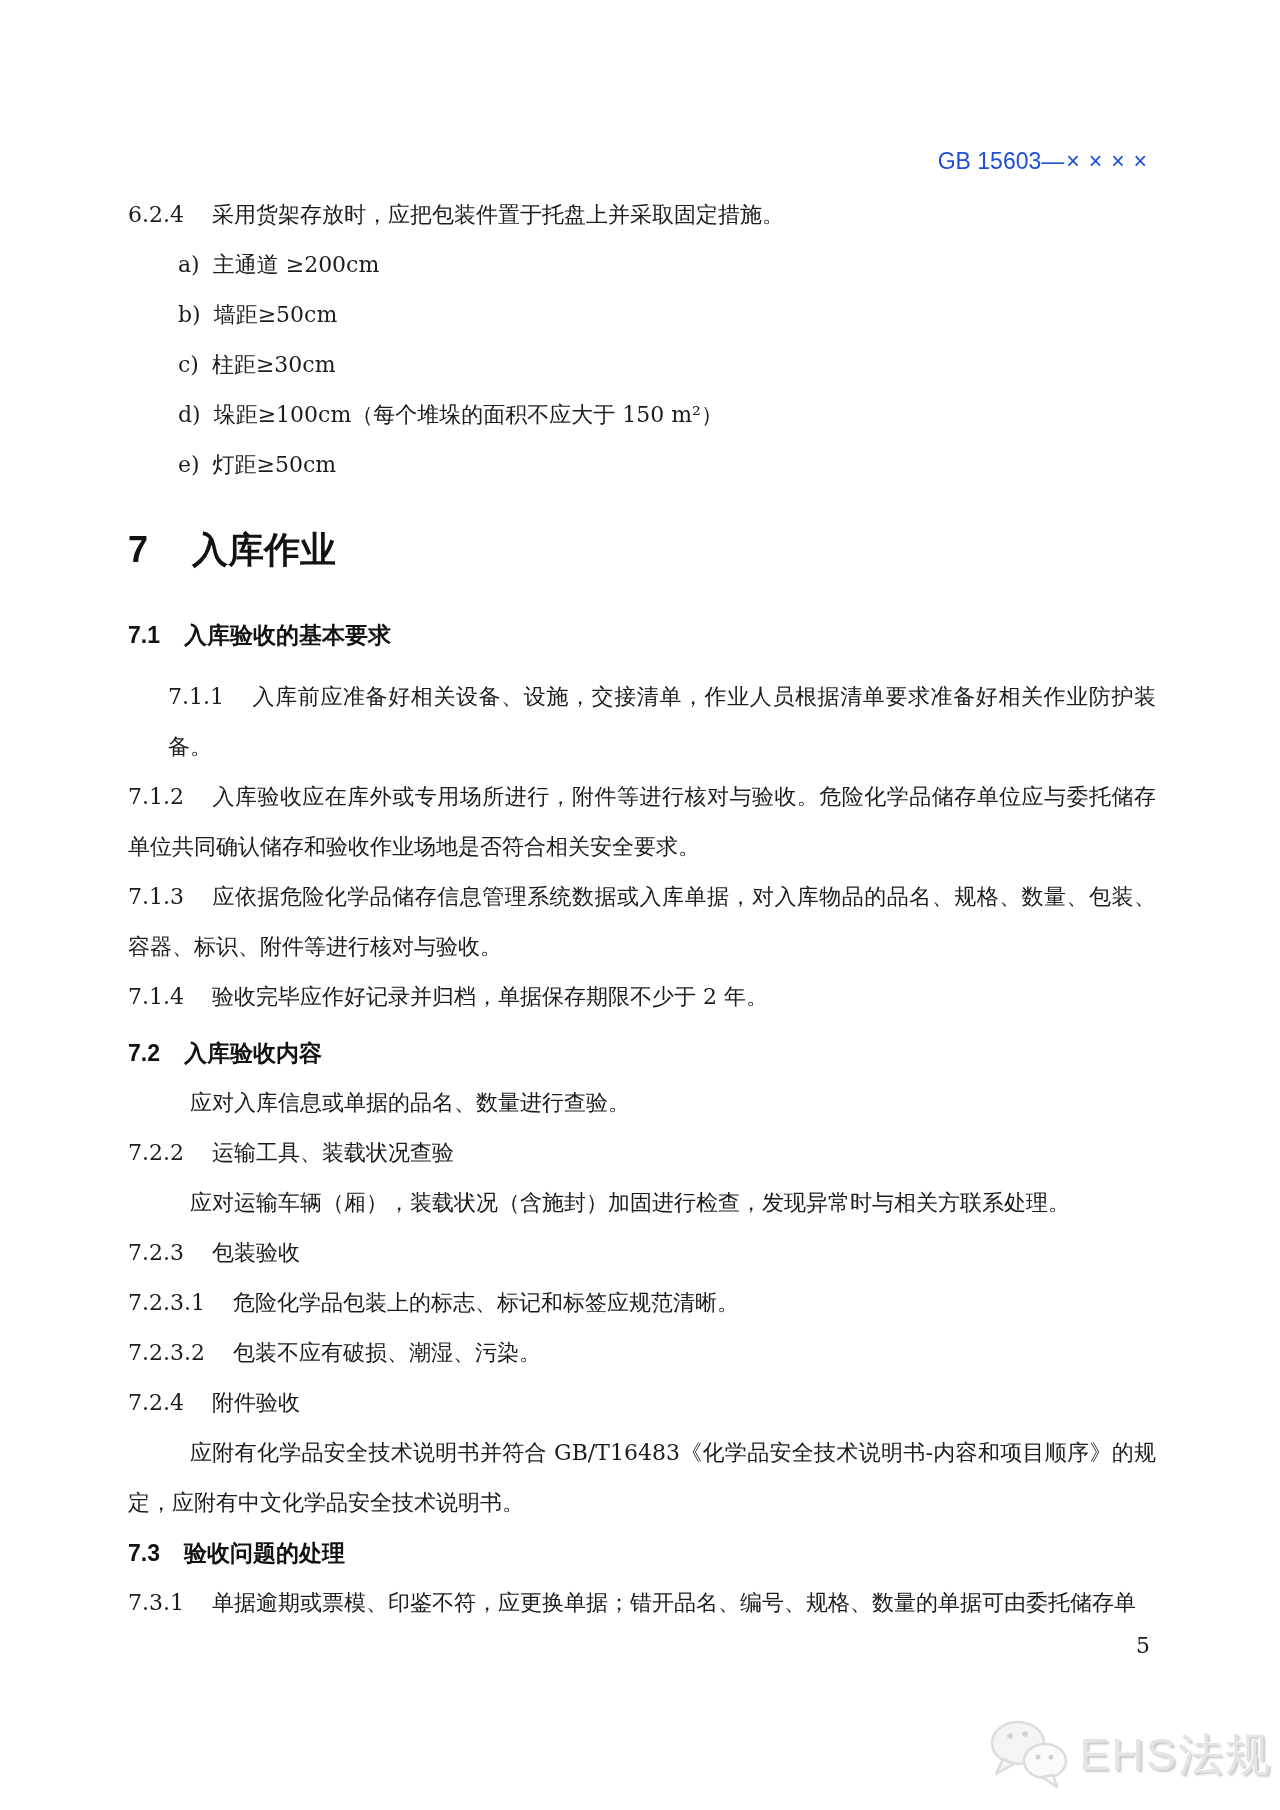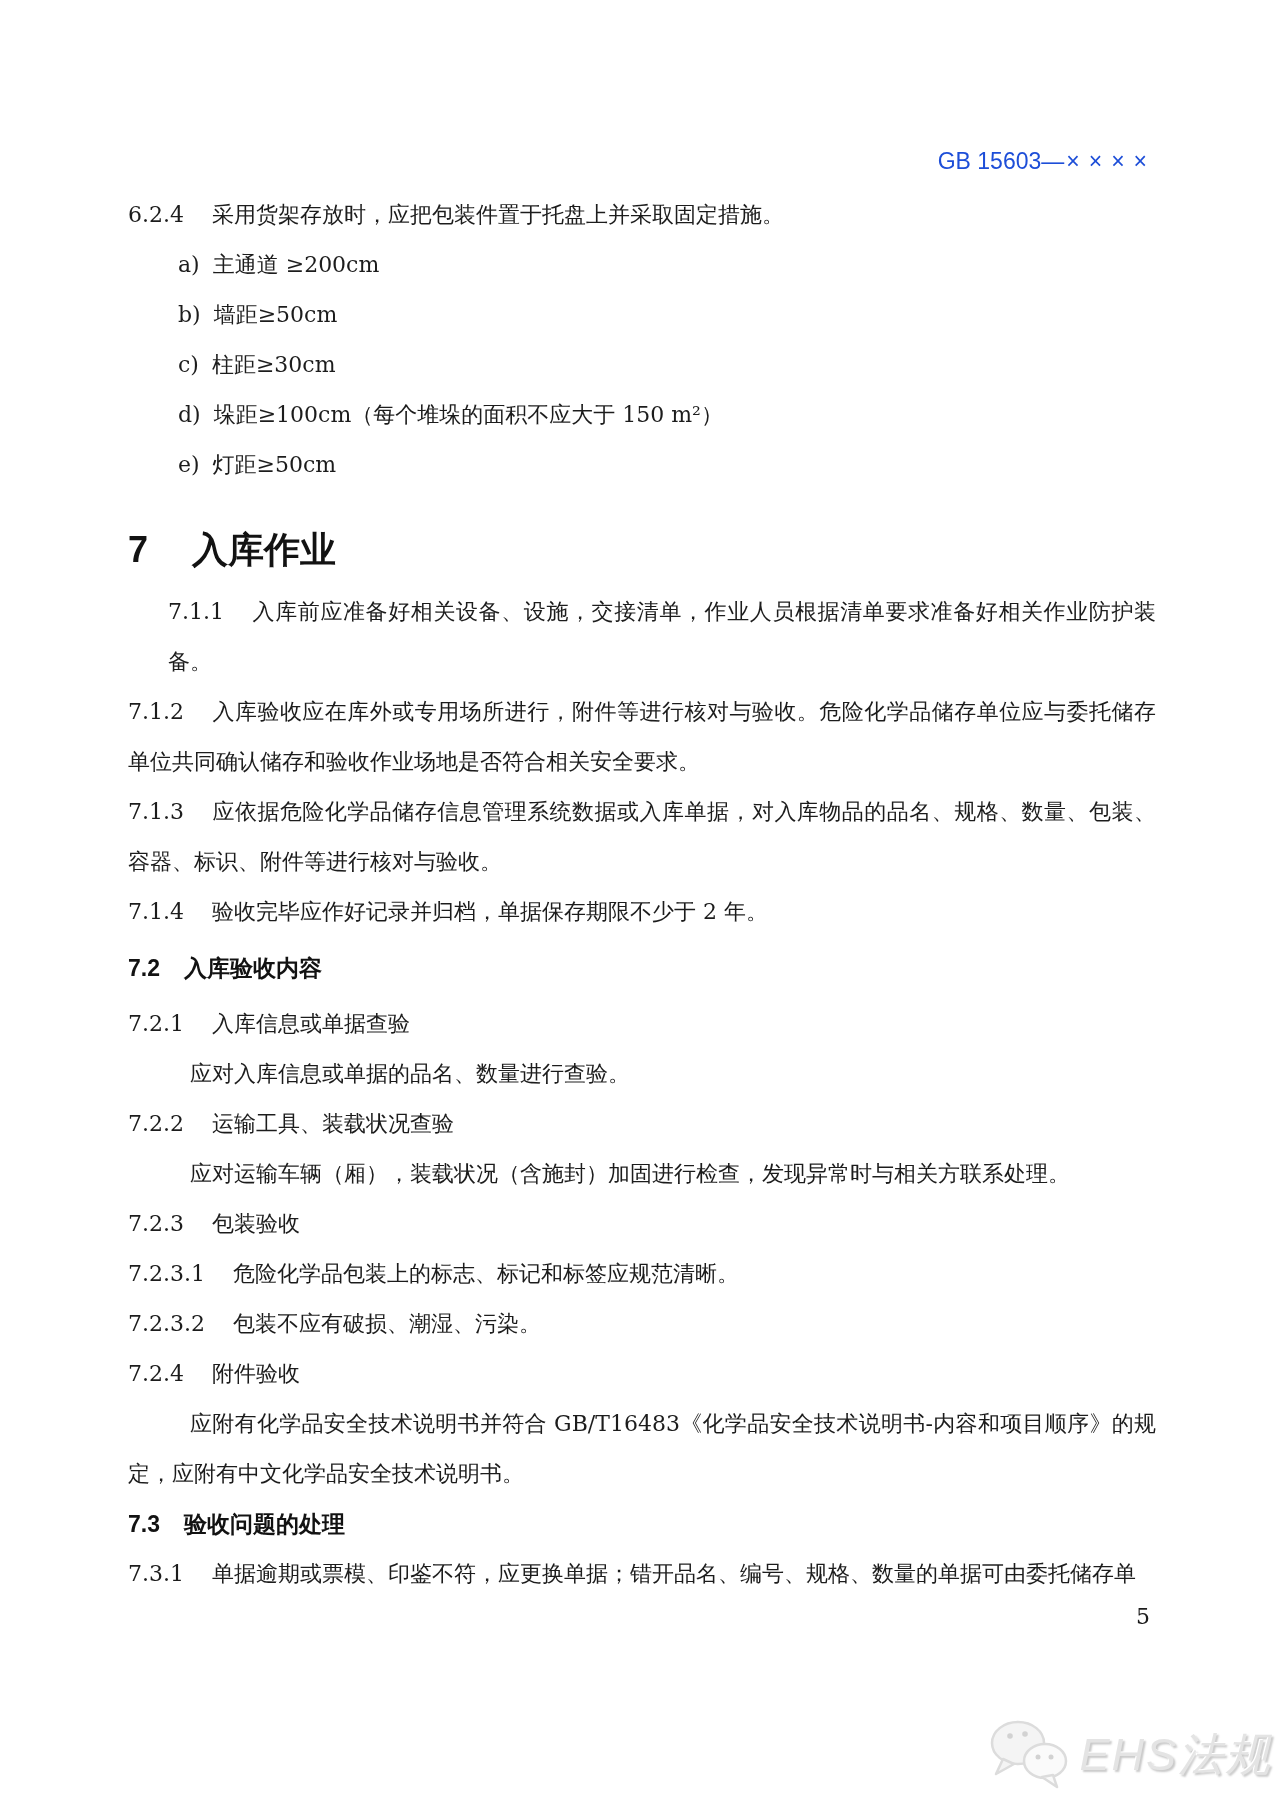--- a/index.html
+++ b/index.html
@@ -84,50 +84,49 @@
     display: flex;
     align-items: center;
   }
   .wm-icon { margin-right: 6px; display: inline-block; }
   .wm-text {
     font-family: "Liberation Sans", "DejaVu Sans", sans-serif;
     font-size: 45px;
     letter-spacing: 2px;
     color: #e4e4e4;
     text-shadow: -1px -1px 0 #ffffff, 2px 2px 2px #c9c9c9;
-    font-style: italic;
   }
 </style>
 </head>
 <body>
 
 <div class="doc">
 
   <div class="hdr"><span>GB 15603—</span><span class="year">××××</span></div>
 
   <p class="clause mt14"><span class="num">6.2.4</span><span>采用货架存放时，应把包装件置于托盘上并采取固定措施。</span></p>
 
 
   <p class="list-item"><span class="marker">a)</span><span>主通道 ≥200cm</span></p>
   <p class="list-item"><span class="marker">b)</span><span>墙距≥50cm</span></p>
   <p class="list-item"><span class="marker">c)</span><span>柱距≥30cm</span></p>
   <p class="list-item"><span class="marker">d)</span><span>垛距≥100cm（每个堆垛的面积不应大于 150 m²）</span></p>
   <p class="list-item"><span class="marker">e)</span><span>灯距≥50cm</span></p>
 
   <p class="h1 mt35"><span class="num">7</span><span>入库作业</span></p>
 
+  <p class="h2 mt35"><span class="num">7.1</span><span>入库验收的基本要求</span></p>
 
   <p class="clause mt12"><span class="num">7.1.1</span><span>入库前应准备好相关设备、设施，交接清单，作业人员根据清单要求准备好相关作业防护装备。</span></p>
   <p class="clause"><span class="num">7.1.2</span><span>入库验收应在库外或专用场所进行，附件等进行核对与验收。危险化学品储存单位应与委托储存单位共同确认储存和验收作业场地是否符合相关安全要求。</span></p>
   <p class="clause"><span class="num">7.1.3</span><span>应依据危险化学品储存信息管理系统数据或入库单据，对入库物品的品名、规格、数量、包装、容器、标识、附件等进行核对与验收。</span></p>
   <p class="clause"><span class="num">7.1.4</span><span>验收完毕应作好记录并归档，单据保存期限不少于 2 年。</span></p>
 
   <p class="h2 mt6"><span class="num">7.2</span><span>入库验收内容</span></p>
 
-  <p class="clause mt6"><span class="num">7.2.1</span><span>入库信息或单据查验</span></p>
   <p class="indent-para">应对入库信息或单据的品名、数量进行查验。</p>
 
   <p class="clause"><span class="num">7.2.2</span><span>运输工具、装载状况查验</span></p>
   <p class="indent-para">应对运输车辆（厢），装载状况（含施封）加固进行检查，发现异常时与相关方联系处理。</p>
 
   <p class="clause"><span class="num">7.2.3</span><span>包装验收</span></p>
   <p class="clause"><span class="num">7.2.3.1</span><span>危险化学品包装上的标志、标记和标签应规范清晰。</span></p>
   <p class="clause"><span class="num">7.2.3.2</span><span>包装不应有破损、潮湿、污染。</span></p>
   <p class="clause"><span class="num">7.2.4</span><span>附件验收</span></p>
   <p class="indent-para">应附有化学品安全技术说明书并符合 GB/T16483《化学品安全技术说明书-内容和项目顺序》的规定，应附有中文化学品安全技术说明书。</p>

